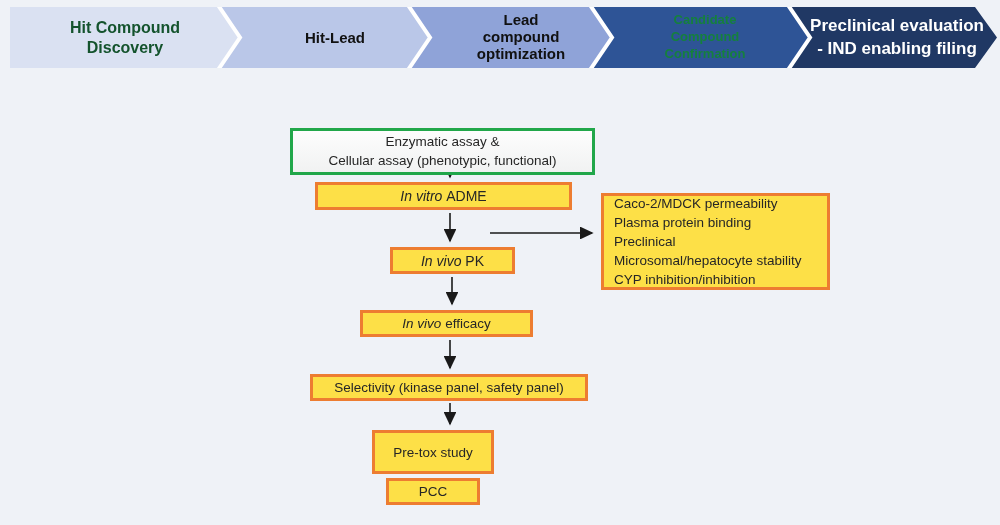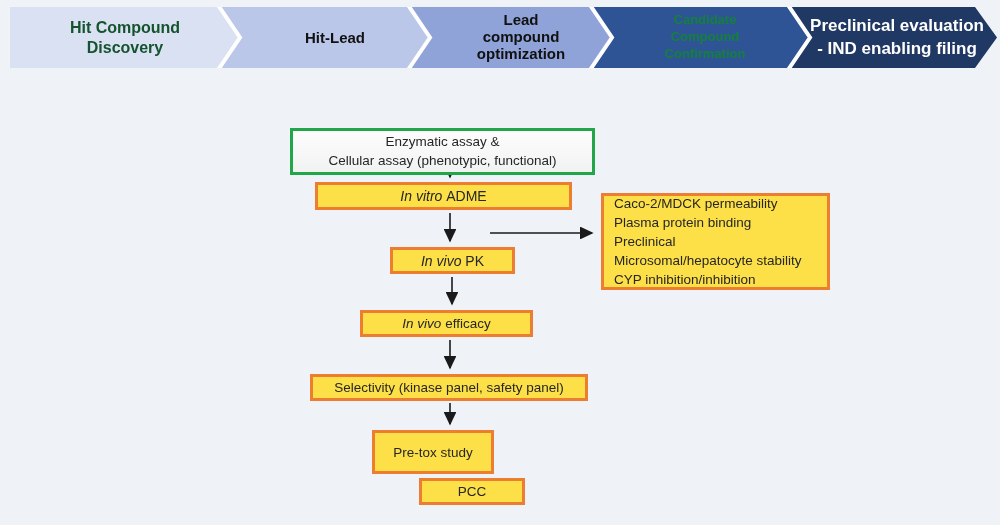--- a/index.html
+++ b/index.html
@@ -49,21 +49,21 @@
     background: linear-gradient(180deg, #fdfdfd 0%, #f1f2f2 100%);
     white-space: pre-line;
     line-height: 1.35;
   }
   .box-enzymatic   { left: 290px; top: 109px; width: 305px; height: 47px; margin-top: 19px; }
   .box-adme        { left: 315px; top: 182px; width: 257px; height: 28px; font-size: 14px; }
   .box-pk          { left: 390px; top: 247px; width: 125px; height: 27px; font-size: 14px; }
   .box-efficacy    { left: 360px; top: 310px; width: 173px; height: 27px; }
   .box-selectivity { left: 310px; top: 374px; width: 278px; height: 27px; }
   .box-pretox      { left: 372px; top: 430px; width: 122px; height: 44px; }
-  .box-pcc         { left: 419px; top: 478px; width: 106px; height: 27px; }
+  .box-pcc         { left: 386px; top: 478px; width: 94px; height: 27px; }
   .box-side {
     left: 601px; top: 193px; width: 229px; height: 97px;
     flex-direction: column;
     align-items: flex-start;
     justify-content: center;
     text-align: left;
     padding: 4px 20px 4px 10px;
     line-height: 19px;
   }
   .box-side span { display: block; }

